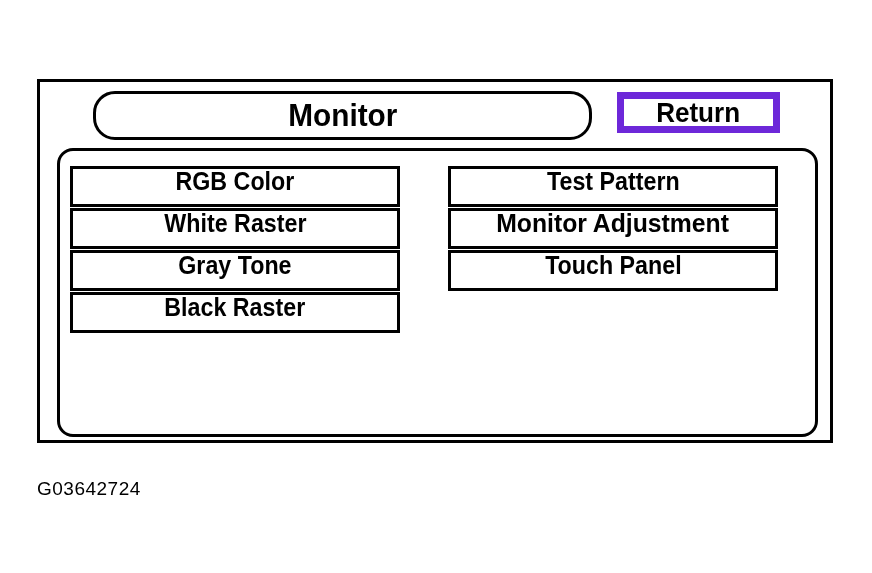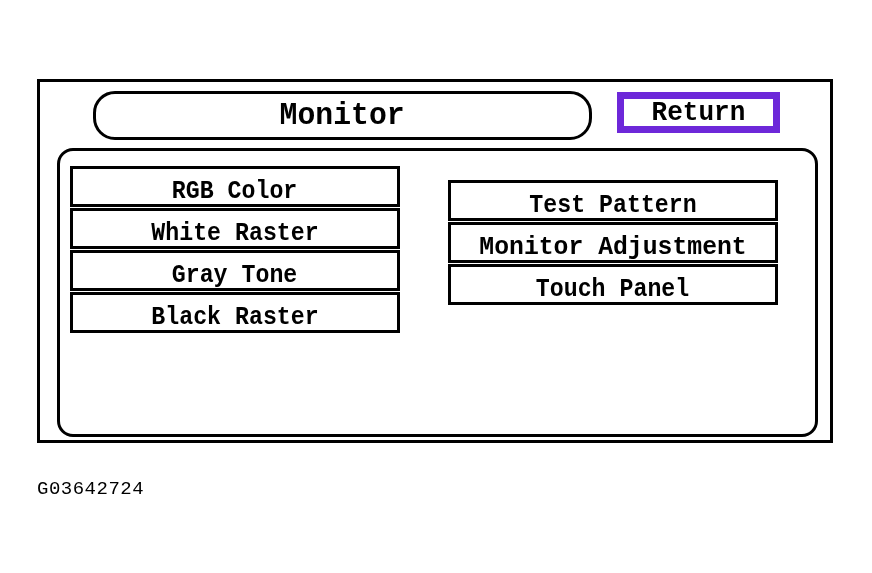--- a/index.html
+++ b/index.html
@@ -16,21 +16,20 @@
     font-family: "Liberation Sans", sans-serif;
     color: #000000;
   }
 
   #figure {
     position: absolute;
     left: 0;
     top: 0;
     width: 872px;
     height: 573px;
-    font-family: Liberation Mono, monospace;
   }
 
   
   .outer-frame {
     position: absolute;
     left: 37px;
     top: 79px;
     width: 796px;
     height: 364px;
     border: 3px solid #000;
@@ -101,31 +100,31 @@
   .menu-column {
     position: absolute;
   }
   .menu-column.left {
     left: 70px;
     top: 166px;
     width: 330px;
   }
   .menu-column.right {
     left: 448px;
-    top: 180px;
+    top: 166px;
     width: 330px;
   }
 
   .menu-btn {
     height: 41px;
     border: 3px solid #000;
     box-sizing: border-box;
     background: #fff;
     display: flex;
-    align-items: flex-end;
+    align-items: flex-start;
     justify-content: center;
     margin-bottom: 1px;
     overflow: hidden;
   }
   .menu-btn:last-child {
     margin-bottom: 8px;
   }
   .menu-btn .label {
     font-size: 25px;
     font-weight: bold;

